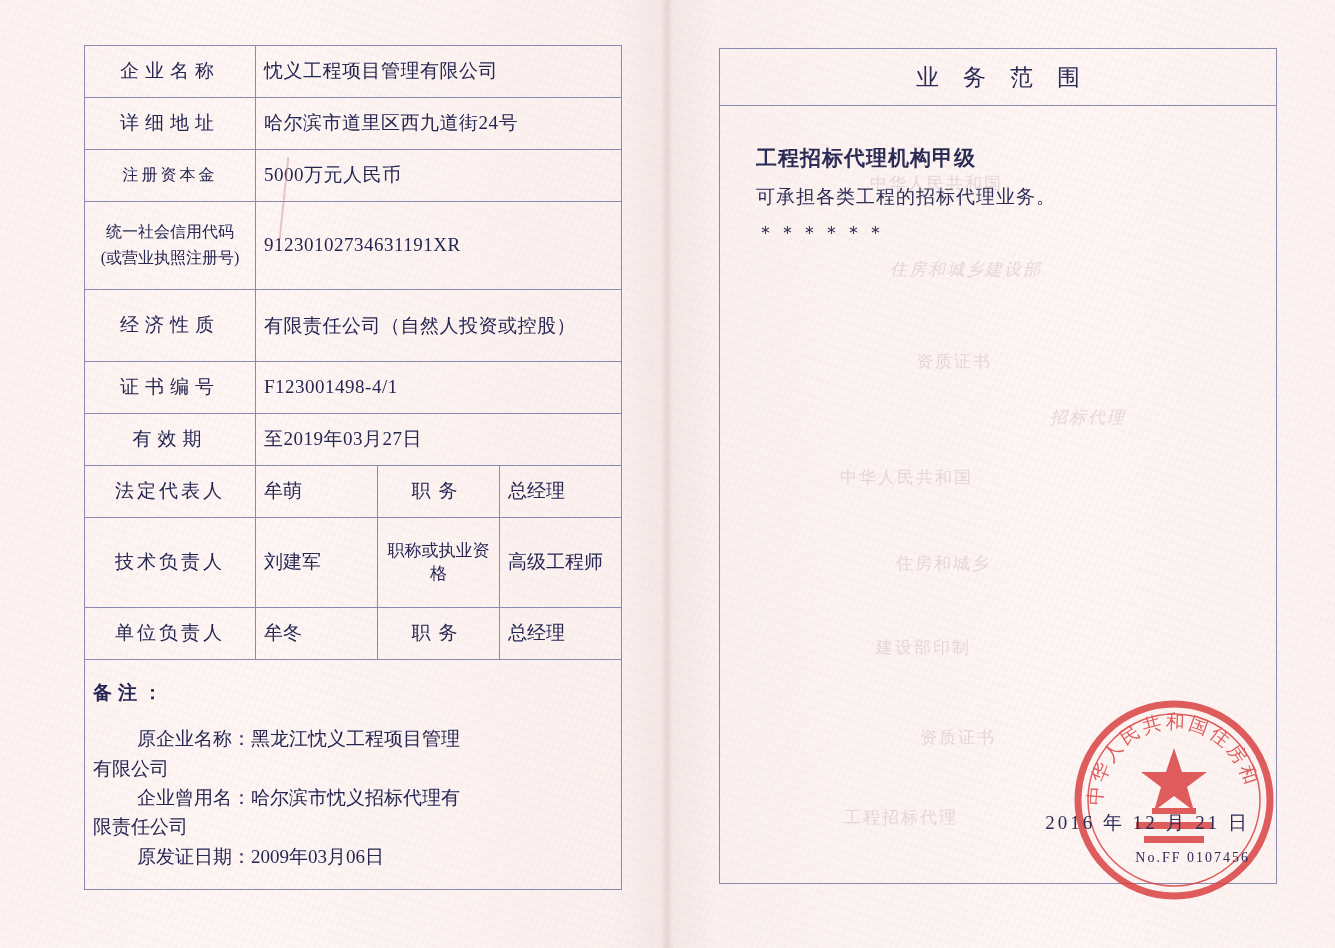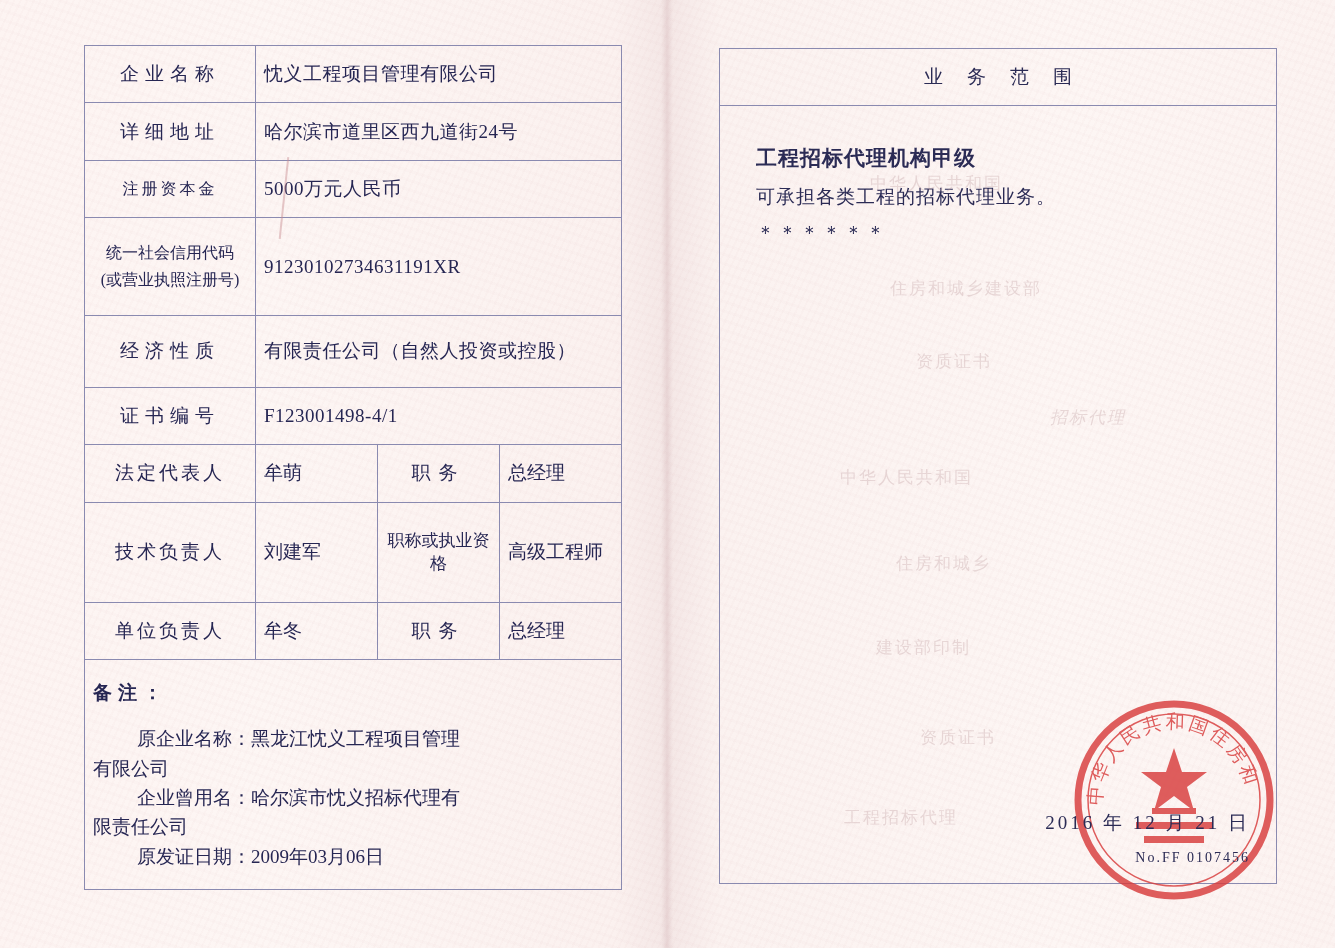--- a/index.html
+++ b/index.html
@@ -149,21 +149,21 @@
     box-sizing: border-box;
   }
   .right-head {
     height: 56px;
     border-bottom: 1px solid #8a8ab0;
     display: flex;
     align-items: center;
     justify-content: center;
   }
   .right-head .title {
-    font-size: 19px;
+    font-size: 23px;
     letter-spacing: 24px;
     padding-left: 24px;
     color: #2b2b55;
   }
   .right-body {
     position: relative;
     height: calc(100% - 56px);
     padding: 38px 26px 0 36px;
     box-sizing: border-box;
   }
@@ -270,20 +270,24 @@
         </td>
         <td class="value small" colspan="3">91230102734631191XR</td>
       </tr>
       <tr style="height:72px;">
         <td class="label">经济性质</td>
         <td class="value" colspan="3" style="line-height:1.45;">有限责任公司（自然人投资或控股）</td>
       </tr>
       <tr>
         <td class="label">证书编号</td>
         <td class="value" colspan="3">F123001498-4/1</td>
+      </tr>
+      <tr>
+        <td class="label">有效期</td>
+        <td class="value" colspan="3">至2019年03月27日</td>
       </tr>
 
       <tr>
         <td class="label" style="letter-spacing:3px;">法定代表人</td>
         <td class="name-val">牟萌</td>
         <td class="mid-label">职务</td>
         <td class="post-val">总经理</td>
       </tr>
       <tr>
         <td class="label" style="letter-spacing:3px;">技术负责人</td>
@@ -317,21 +321,21 @@
   </div>
 
   <div class="right-pane">
     <div class="right-head">
       <div class="title">业务范围</div>
     </div>
     <div class="right-body">
 
       <div class="watermark">
         <div class="wm" style="left:150px; top:66px;">中华人民共和国</div>
-        <div class="wm" style="left:170px; top:171px;">住房和城乡建设部</div>
+        <div class="wm" style="left:170px; top:152px;font-style:italic;">住房和城乡建设部</div>
         <div class="wm" style="left:196px; top:244px;">资质证书</div>
         <div class="wm" style="left:330px; top:300px;font-style:italic;">招标代理</div>
         <div class="wm" style="left:120px; top:360px;">中华人民共和国</div>
         <div class="wm" style="left:176px; top:446px;">住房和城乡</div>
         <div class="wm" style="left:156px; top:530px;">建设部印制</div>
         <div class="wm" style="left:200px; top:620px;">资质证书</div>
         <div class="wm" style="left:124px; top:700px;">工程招标代理</div>
       </div>
 
       <div class="scope-title">工程招标代理机构甲级</div>

